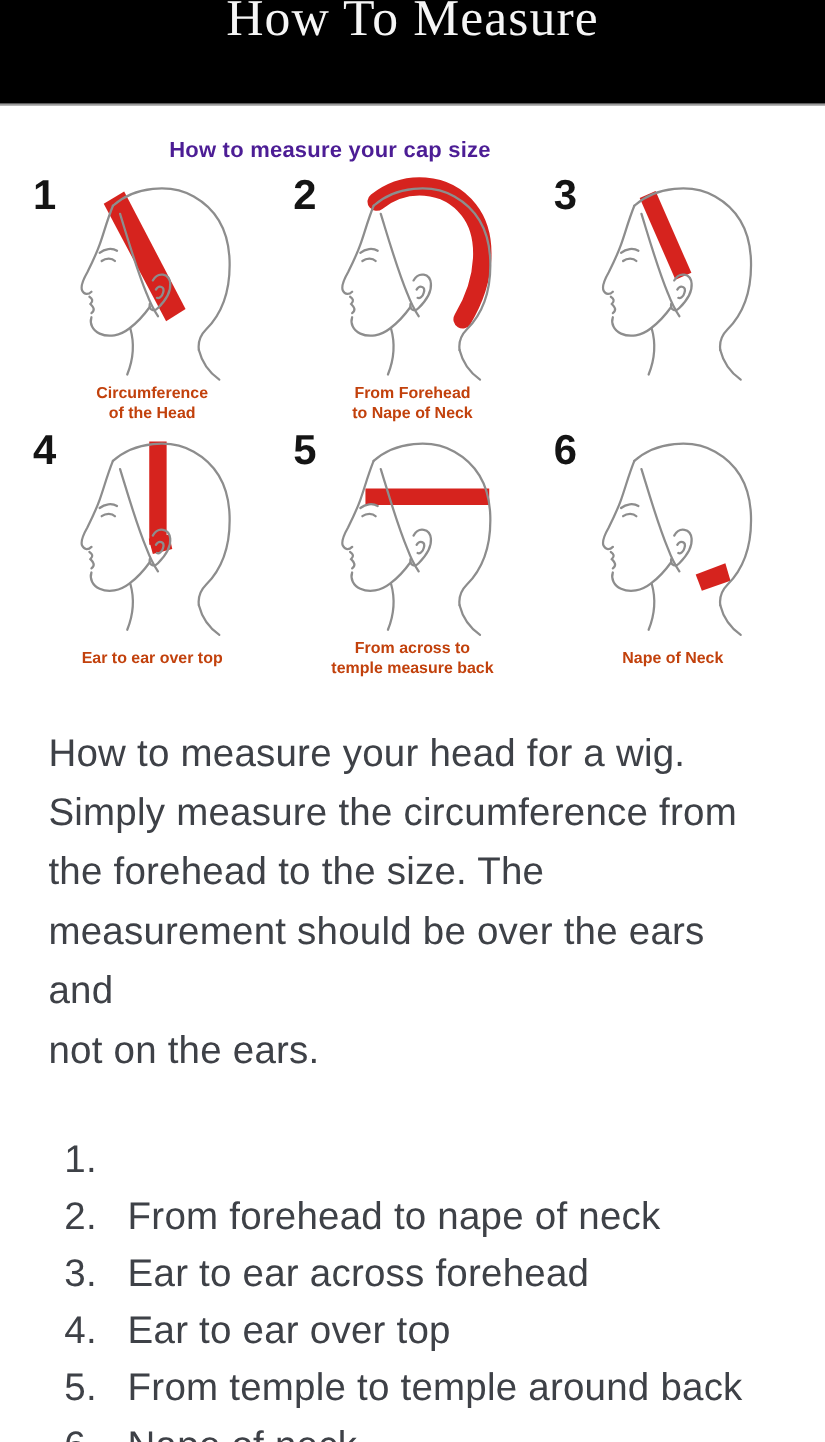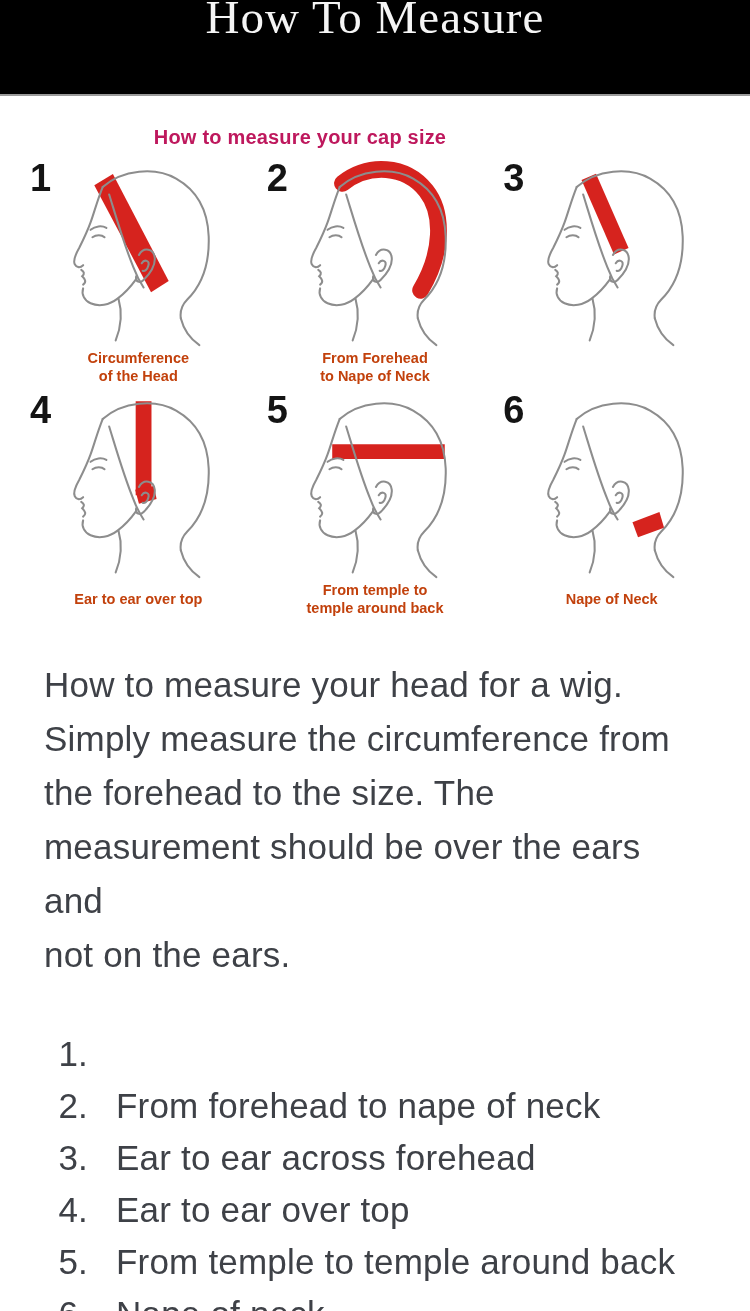--- a/index.html
+++ b/index.html
@@ -14,21 +14,21 @@
     overflow:hidden; text-align:center;
   }
   .topbar .title {
     margin:0; margin-top:-7px;
     font-family:"Liberation Serif", serif; font-weight:400;
     font-size:47px; letter-spacing:1px; color:#f5f5f5; line-height:1.05;
   }
   
   .diagram { padding:30px 20px 0 20px; background:#ffffff; }
   .diagram-title {
-    font-size:20px; font-weight:bold; color:#be185d;
+    font-size:20px; font-weight:bold; color:#4c1d95;
     text-align:center; padding-right:150px; letter-spacing:0.2px;
   }
   .grid {
     margin-top:12px;
     display:grid; grid-template-columns:repeat(3,1fr); row-gap:8px;
   }
   .cell { position:relative; display:flex; flex-direction:column; align-items:center; }
   .fig-num {
     position:absolute; left:10px; top:-2px;
     font-size:38px; font-weight:bold; color:#141414; line-height:1;
@@ -130,22 +130,22 @@
         </div>
       </div>
 
       <div class="cell">
         <span class="fig-num">5</span>
         <svg viewBox="0 0 190 200">
           <path class="band-bar" d="M49,63 L170,63" style="stroke-width:16"></path>
           <use href="#headshape"></use>
         </svg>
         <div class="fig-label">
-          <span>From temple to</span>
-          <span>temple around back</span>
+          <span>From across to</span>
+          <span>temple measure back</span>
         </div>
       </div>
 
       <div class="cell single">
         <span class="fig-num">6</span>
         <svg viewBox="0 0 190 200">
           <path class="band" d="M117,139 L146,128 L151,145 L123,155 Z"></path>
           <use href="#headshape"></use>
         </svg>
         <div class="fig-label">

